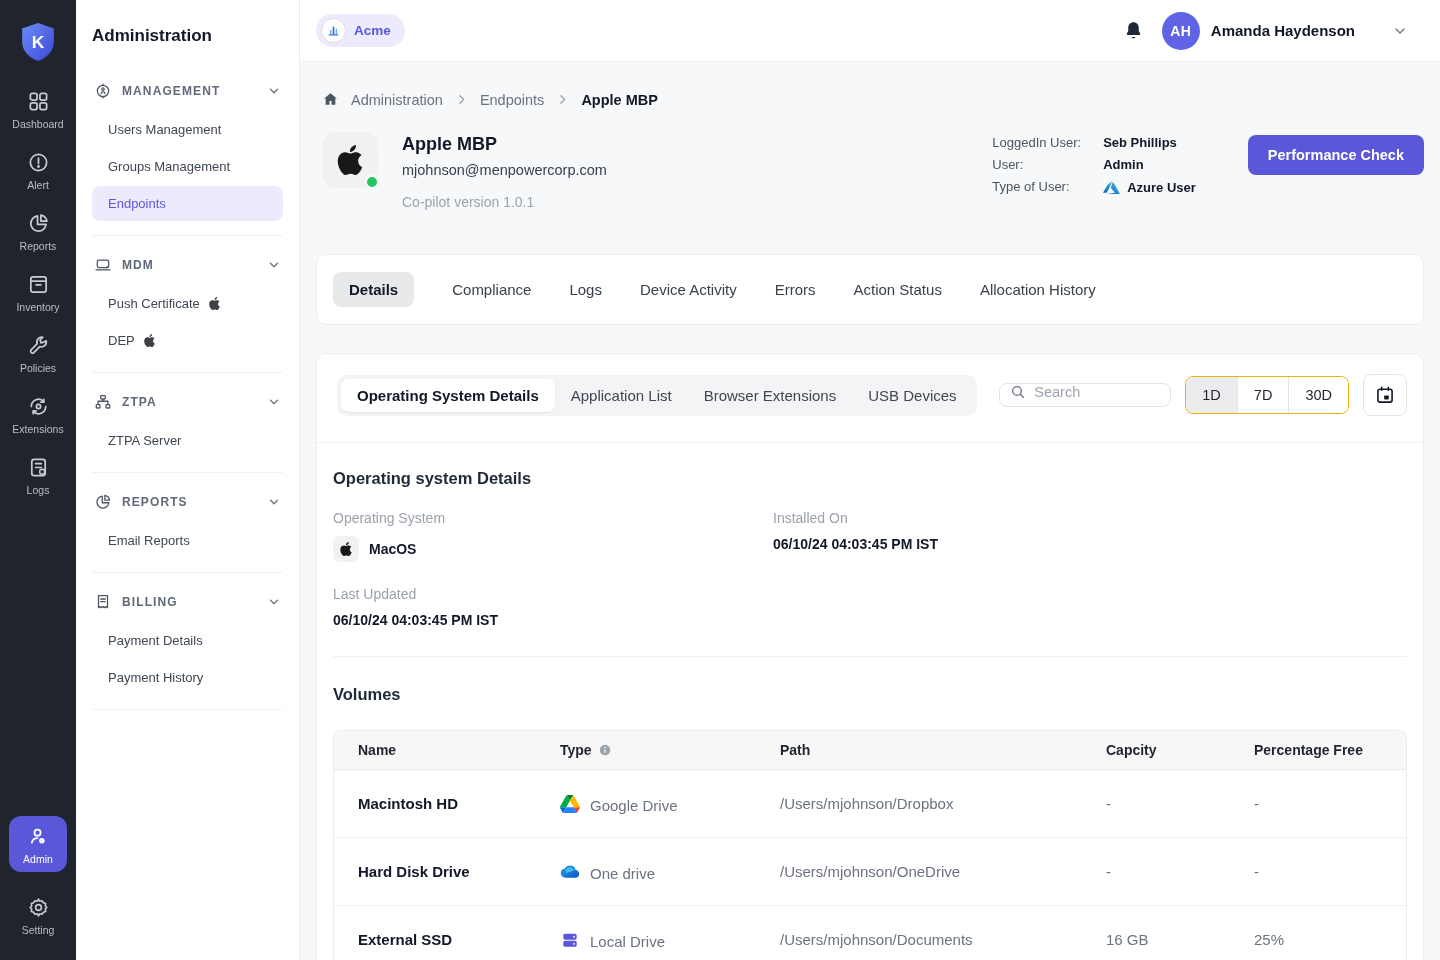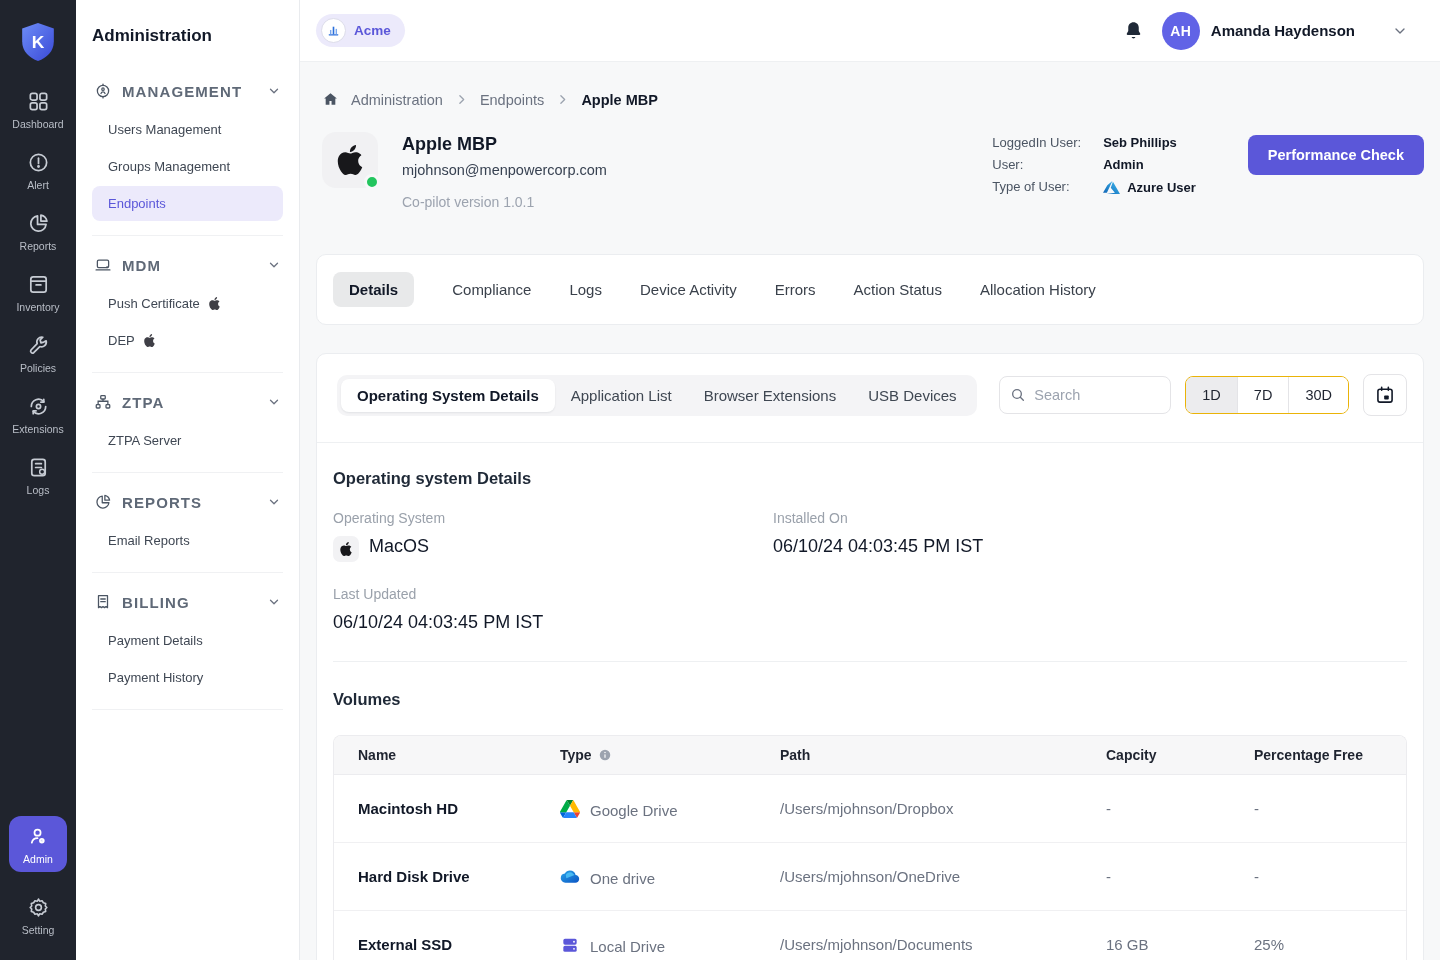--- a/index.html
+++ b/index.html
@@ -16,21 +16,21 @@
   .rail-spacer { flex:1; }
   .rail-item.active-block { background:#5b57d9; border-radius:12px; padding:9px 0 7px; margin-bottom:24px; width:58px; }
   .rail-item.active-block .rail-label { color:#fff; }
   .rail-item.active-block svg { color:#fff; }
 
   
   .sidenav { width:224px; background:#ffffff; border-right:1px solid #e9ebee; padding:26px 16px 0; flex-shrink:0; overflow:hidden; }
   .sidenav-title { font-size:17px; font-weight:700; color:#111827; margin-bottom:32px; }
   .nav-section-head { display:flex; align-items:center; gap:10px; color:#5f6977; margin-bottom:8px; cursor:pointer; padding:4px 2px; }
   .nav-section-head svg { width:18px; height:18px; color:#4b5563; flex-shrink:0; }
-  .nav-section-label { font-size:15px; font-weight:700; letter-spacing:1.1px; flex:1; }
+  .nav-section-label { font-size:12px; font-weight:700; letter-spacing:1.1px; flex:1; }
   .nav-section-head .chev { width:14px; height:14px; color:#6b7280; }
   .nav-item { font-size:13px; color:#3f4753; padding:10px 16px; border-radius:8px; cursor:pointer; margin:2px 0; display:flex; align-items:center; gap:8px; }
   .nav-item.active { background:#eceafb; color:#5b57d9; font-weight:500; }
   .nav-item .apple-sm { width:13px; height:13px; fill:#3f3f46; flex-shrink:0; }
   .nav-divider { height:1px; background:#f0f1f3; margin:14px 0 16px; }
 
   
   .main { flex:1; display:flex; flex-direction:column; min-width:0; }
   .topbar { height:62px; background:#fff; border-bottom:1px solid #eef0f2; display:flex; align-items:center; padding:0 32px 0 16px; flex-shrink:0; }
   .org-chip { display:flex; align-items:center; gap:8px; background:#eceafb; border-radius:999px; padding:4px 14px 4px 5px; cursor:pointer; }
@@ -71,36 +71,36 @@
   .tab { font-size:15px; color:#3a414b; cursor:pointer; white-space:nowrap; }
   .tab.active { background:#e8e9ea; border-radius:8px; padding:9px 16px; font-weight:600; color:#111827; }
 
   
   .detail-card { background:#fff; border:1px solid #ebedf0; border-radius:10px; margin-top:28px; height:700px; }
   .toolbar { display:flex; align-items:center; padding:20px 16px 26px 20px; }
   .subtabs { background:#f4f4f6; border-radius:10px; padding:4px; display:flex; align-items:center; }
   .subtab { font-size:15px; color:#3f4752; padding:8px 16px; cursor:pointer; border-radius:8px; white-space:nowrap; }
   .subtab.active { background:#fff; font-weight:600; color:#111827; box-shadow:0 1px 2px rgba(16,24,40,.08); }
   .toolbar-right { margin-left:auto; display:flex; align-items:center; gap:14px; }
-  .searchbox { width:172px; height:38px; border:1px solid #e4e4e7; border-radius:8px; display:flex; align-items:center; padding:0 10px; gap:8px; background:#fff; }
+  .searchbox { width:172px; height:24px; border:1px solid #e4e4e7; border-radius:8px; display:flex; align-items:flex-start; padding:0 10px; gap:8px; background:#fff; }
   .searchbox svg { width:16px; height:16px; color:#6b7280; flex-shrink:0; }
   .searchbox input { border:none; outline:none; width:100%; font-size:14.5px; font-family:inherit; color:#111827; background:transparent; }
   .searchbox input::placeholder { color:#9ca3af; }
   .range-group { display:flex; border:1px solid #eab308; border-radius:8px; overflow:hidden; height:38px; }
   .range-btn { padding:0 16px; display:flex; align-items:center; font-size:14.5px; color:#1f2430; cursor:pointer; background:#fff; border-right:1px solid #e4e4e7; }
   .range-btn:last-child { border-right:none; }
   .range-btn.active { background:#ececee; }
   .cal-btn { width:44px; height:42px; border:1px solid #e4e4e7; border-radius:8px; background:#fff; display:flex; align-items:center; justify-content:center; cursor:pointer; }
   .card-divider { height:1px; background:#eef0f2; }
 
   .section-body { padding:26px 16px 0; }
   .section-title { font-size:16.5px; font-weight:700; color:#1f2937; }
   .os-grid { display:grid; grid-template-columns:440px 1fr; margin-top:22px; row-gap:24px; }
   .fld-label { font-size:14px; color:#9aa1ab; }
-  .fld-value { font-size:18px; font-weight:400; color:#111827; margin-top:10px; display:flex; align-items:flex-start; gap:10px; }
+  .fld-value { font-size:14px; font-weight:700; color:#111827; margin-top:10px; display:flex; align-items:center; gap:10px; }
   .os-chip { width:26px; height:26px; border-radius:7px; background:#f2f2f4; display:flex; align-items:center; justify-content:center; }
   .os-chip .apple-sm2 { width:14px; height:14px; fill:#18181b; }
   .os-divider { height:1px; background:#eef0f2; margin:28px 16px 0; }
 
   .volumes-title { margin:28px 0 26px; padding-left:16px; }
   .vol-table { margin:0 16px; border:1px solid #ececef; border-bottom:none; border-radius:8px 8px 0 0; overflow:hidden; }
   .t-head { display:flex; background:#f7f7f8; border-bottom:1px solid #ececef; }
   .t-row { display:flex; background:#fff; border-bottom:1px solid #f0f0f2; height:68px; align-items:center; }
   .t-cell { padding:0 10px; }
   .c1 { width:216px; padding-left:24px; }

